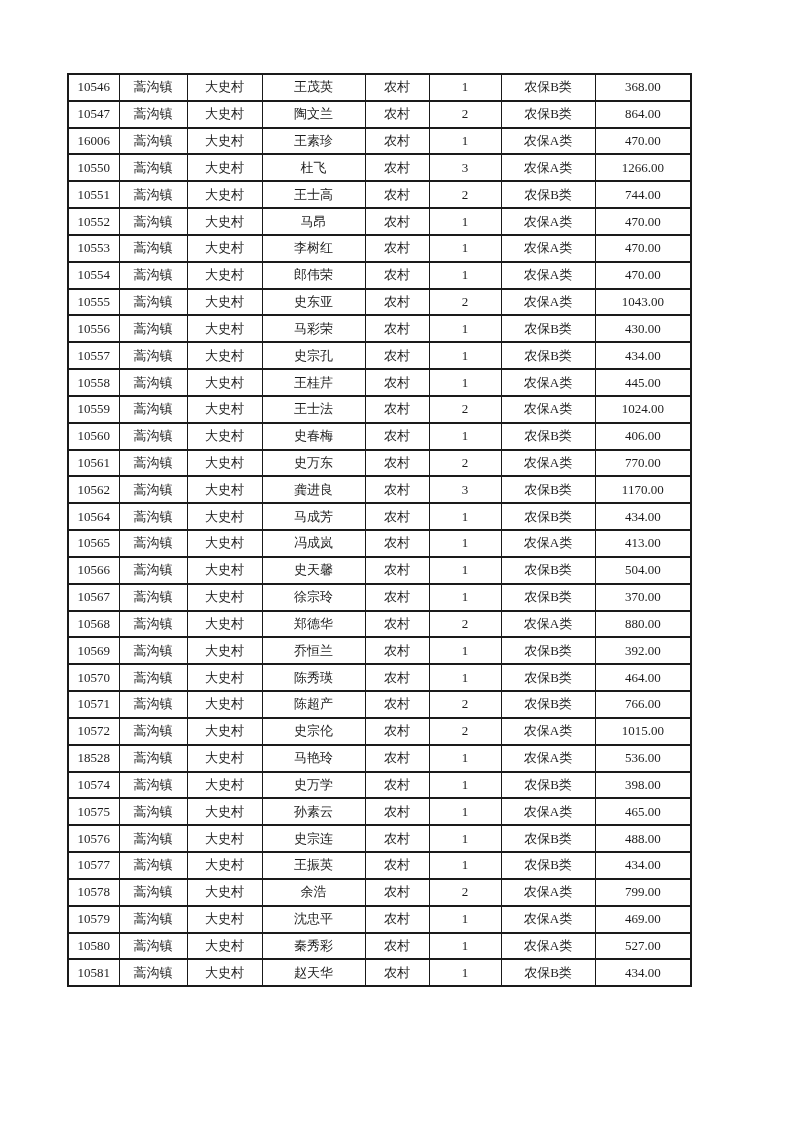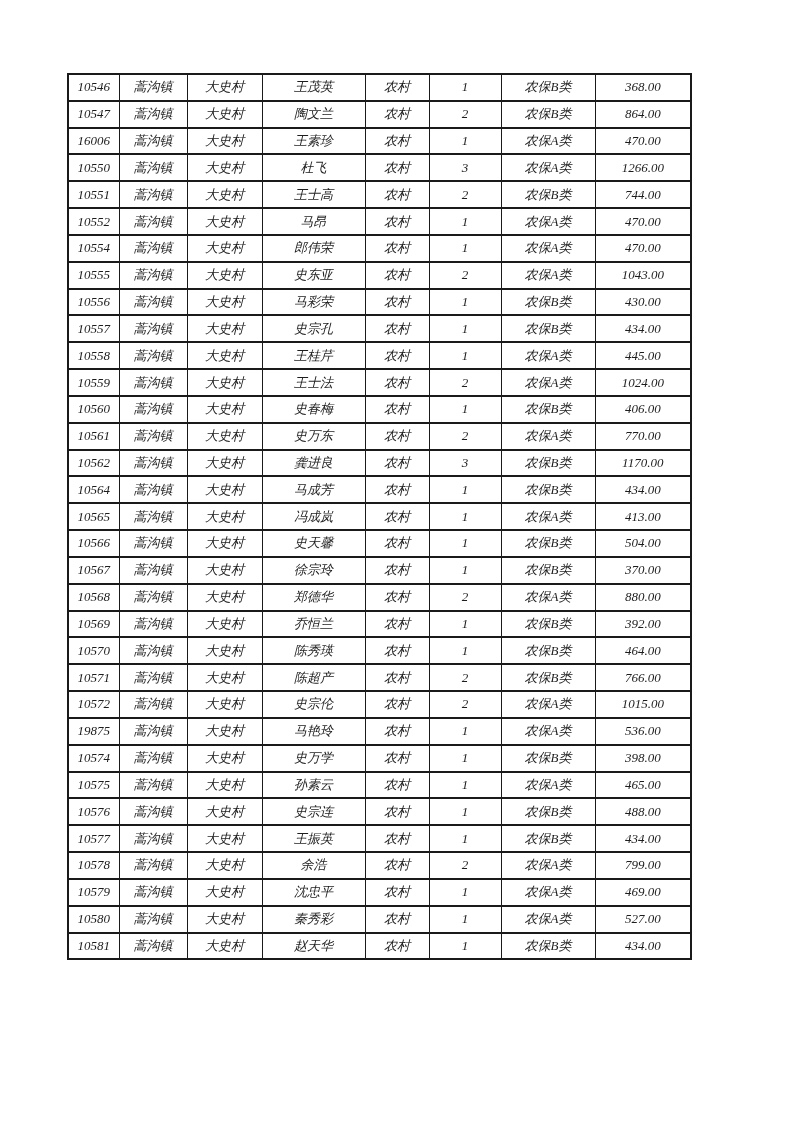--- a/index.html
+++ b/index.html
@@ -7,21 +7,20 @@
     padding: 0;
     background: #ffffff;
   }
   .page {
     position: relative;
     width: 793px;
     height: 1122px;
     background: #ffffff;
     overflow: hidden;
     font-family: "Liberation Serif", "DejaVu Serif", serif;
-    font-style: italic;
   }
   .data-table {
     position: absolute;
     left: 67px;
     top: 73px;
     width: 623px;
     border-collapse: collapse;
     table-layout: fixed;
     border: 2px solid #1a1a1a;
   }
@@ -120,20 +119,30 @@
           <td>10552</td>
           <td>蒿沟镇</td>
           <td>大史村</td>
           <td>马昂</td>
           <td>农村</td>
           <td>1</td>
           <td>农保A类</td>
           <td>470.00</td>
         </tr>
         <tr>
+          <td>10553</td>
+          <td>蒿沟镇</td>
+          <td>大史村</td>
+          <td>李树红</td>
+          <td>农村</td>
+          <td>1</td>
+          <td>农保A类</td>
+          <td>470.00</td>
+        </tr>
+        <tr>
           <td>10554</td>
           <td>蒿沟镇</td>
           <td>大史村</td>
           <td>郎伟荣</td>
           <td>农村</td>
           <td>1</td>
           <td>农保A类</td>
           <td>470.00</td>
         </tr>
         <tr>
@@ -300,21 +309,21 @@
           <td>10572</td>
           <td>蒿沟镇</td>
           <td>大史村</td>
           <td>史宗伦</td>
           <td>农村</td>
           <td>2</td>
           <td>农保A类</td>
           <td>1015.00</td>
         </tr>
         <tr>
-          <td>19875</td>
+          <td>18528</td>
           <td>蒿沟镇</td>
           <td>大史村</td>
           <td>马艳玲</td>
           <td>农村</td>
           <td>1</td>
           <td>农保A类</td>
           <td>536.00</td>
         </tr>
         <tr>
           <td>10574</td>

